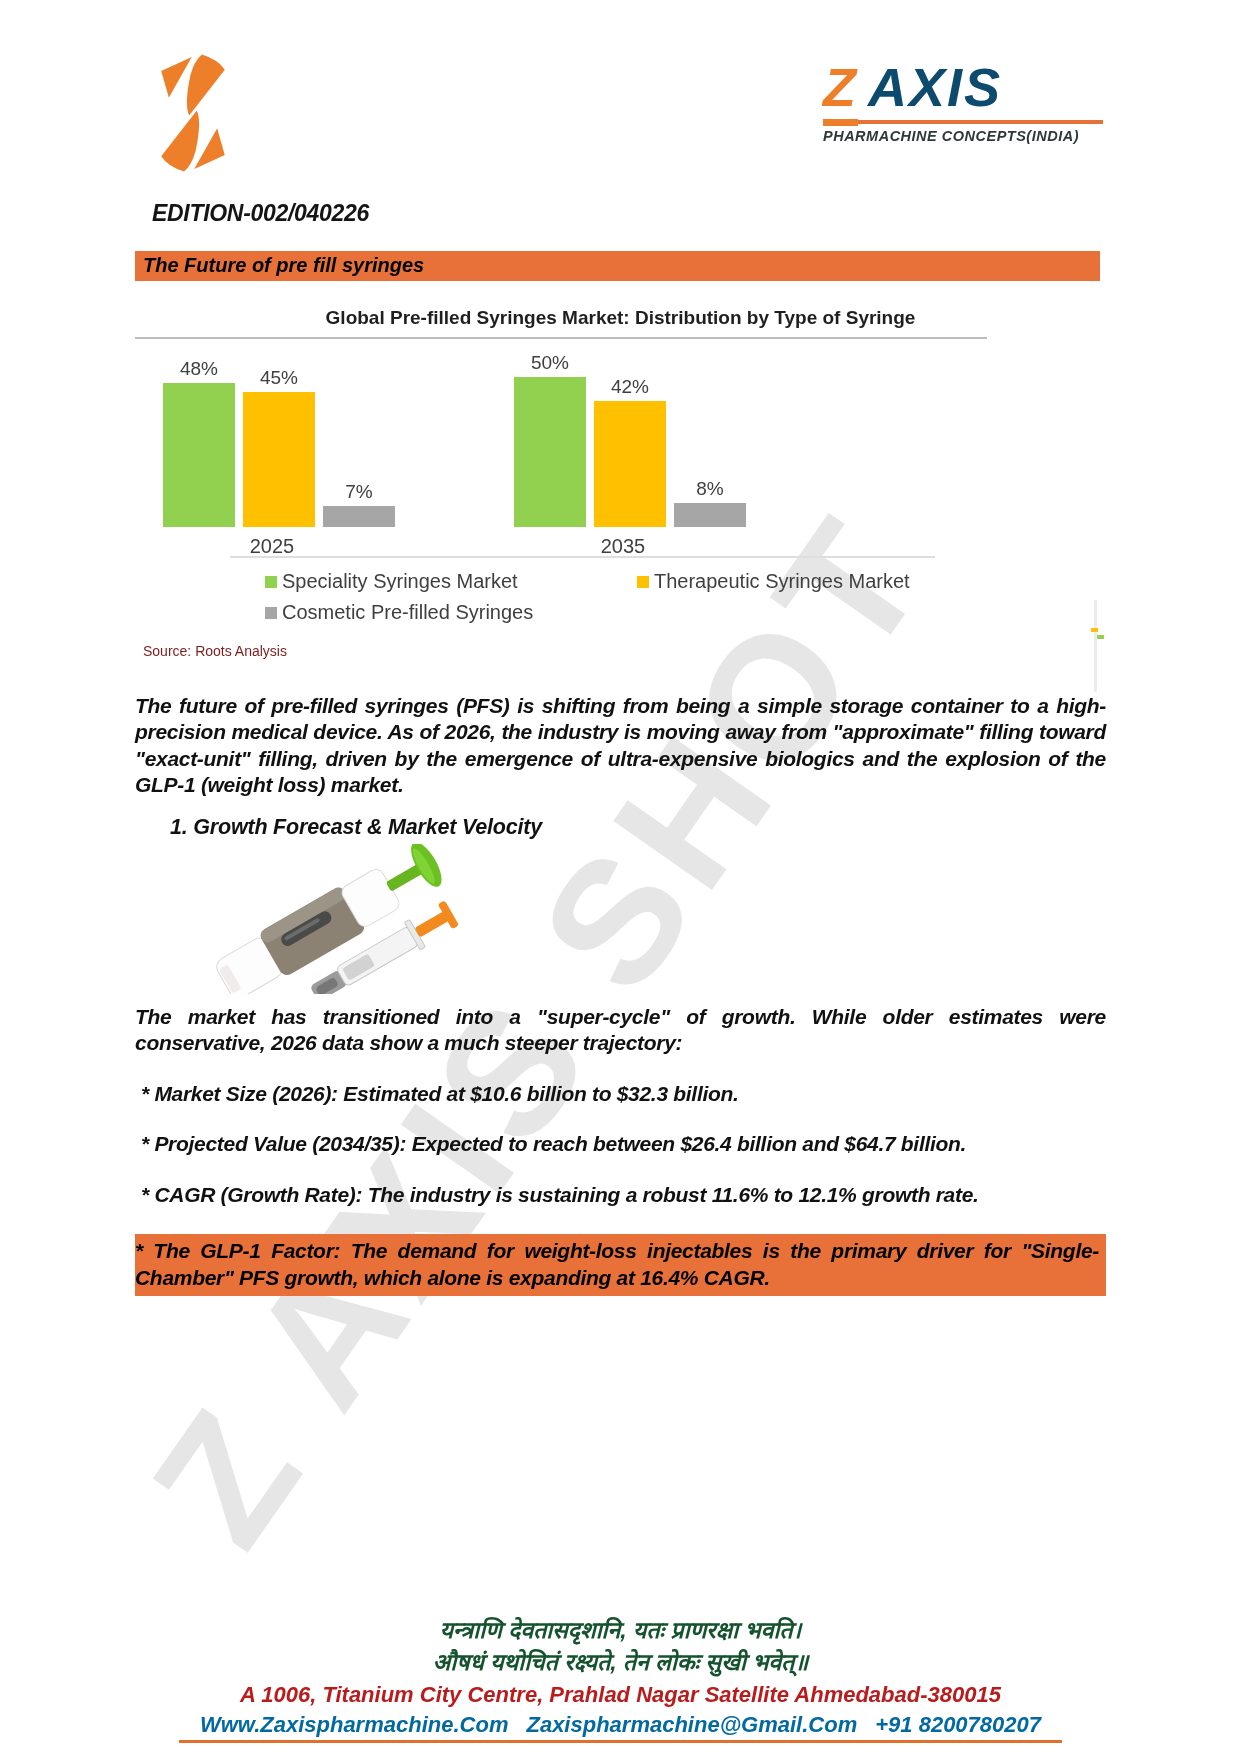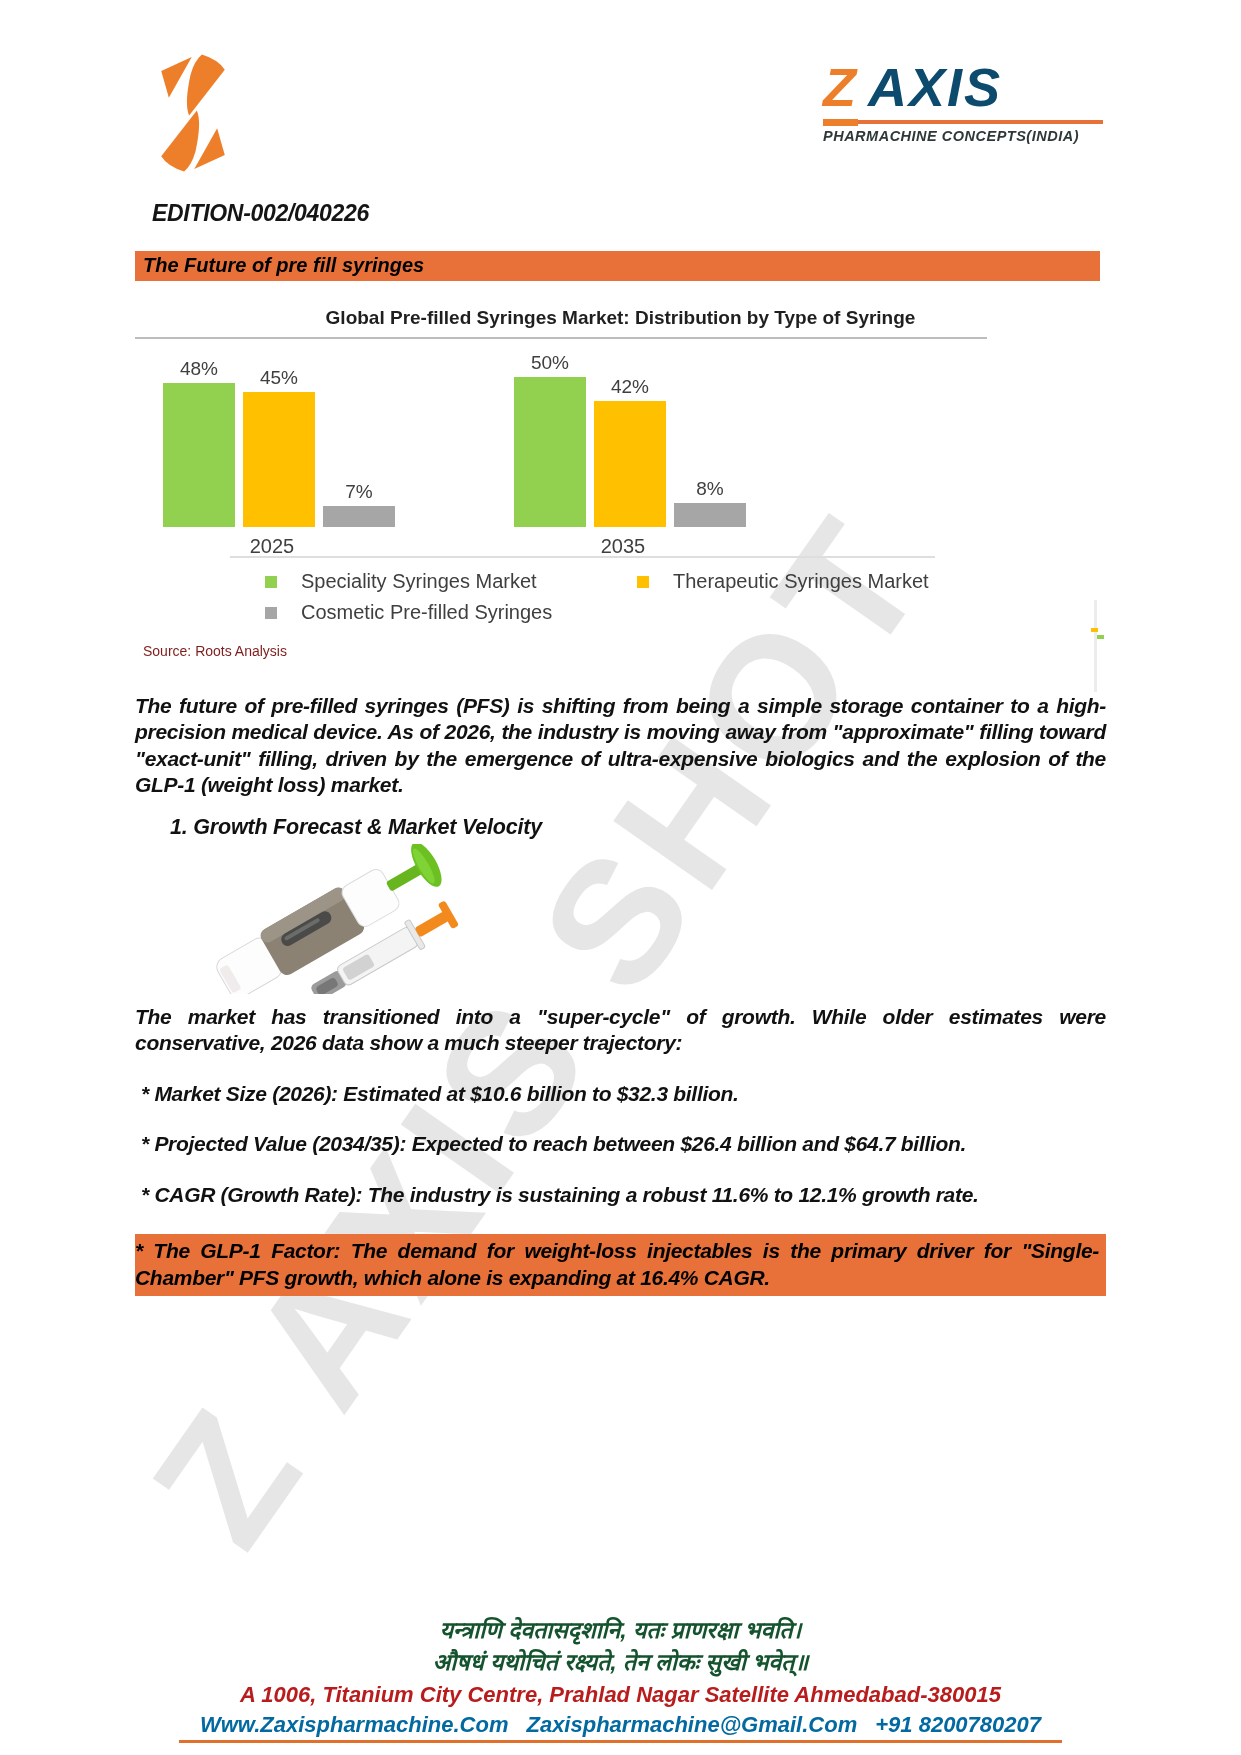--- a/index.html
+++ b/index.html
@@ -41,21 +41,21 @@
   .chart-canvas{position:relative;}
   .chart-groups{display:flex; padding-left:163px; gap:133px; margin-top:14px;}
   .bar-group{width:218px;}
   .bars{display:flex; align-items:flex-end; gap:8px; height:174px;}
   .bar-wrap{display:flex; flex-direction:column; justify-content:flex-end; align-items:center; width:72px;}
   .bar-label{font-size:19px; color:#3f3f3f; margin-bottom:3px;}
   .bar{width:72px;}
   .baseline{position:absolute; left:230px; width:705px; height:2px; background:#dedede; bottom:0;}
   .bar-cat{text-align:center; font-size:20px; color:#3f3f3f; margin-top:8px;}
   .chart-legend{display:grid; grid-template-columns:372px auto; margin:12px 0 0 265px; row-gap:8px;}
-  .legend-item{display:flex; align-items:center; gap:24px; font-size:20px; color:#3f3f3f;}
+  .legend-item{display:flex; align-items:center; gap:5px; font-size:20px; color:#3f3f3f;}
   .legend-swatch{width:12px; height:12px; flex:0 0 12px;}
   .chart-source{margin:19px 0 0 143px; font-size:14px; color:#7f1d1d;}
   .artifact-line{position:absolute; left:1094px; top:600px; width:3px; height:92px; background:#ececec;}
   .artifact-y{position:absolute; left:1091px; top:628px; width:7px; height:4px; background:#FFC000;}
   .artifact-g{position:absolute; left:1097px; top:635px; width:7px; height:4px; background:#92D050;}
   
   .para{margin:34px 135px 0 135px; font-size:21px; line-height:1.26;
         font-weight:bold; font-style:italic; text-align:justify; letter-spacing:-.3px;}
   .section-heading{margin:16px 135px 0 170px; font-size:21.5px; font-weight:bold;
                    font-style:italic; letter-spacing:-.2px;}

